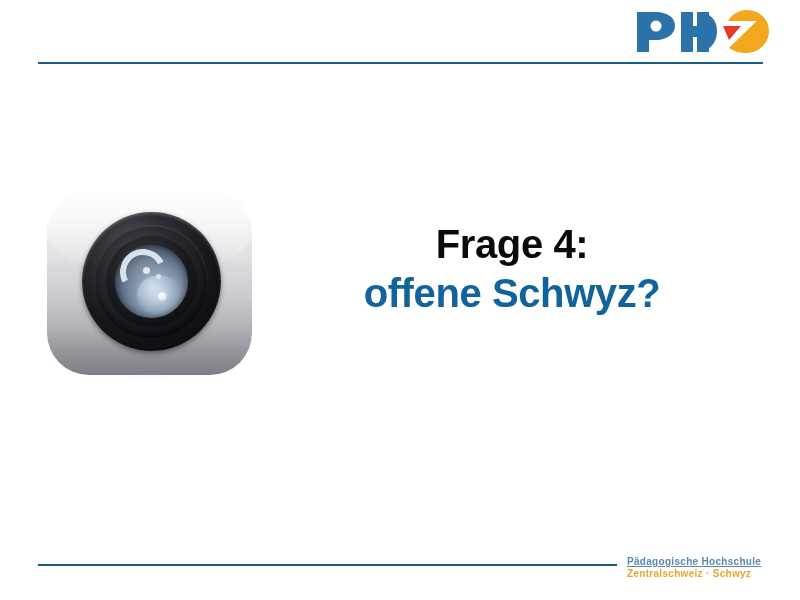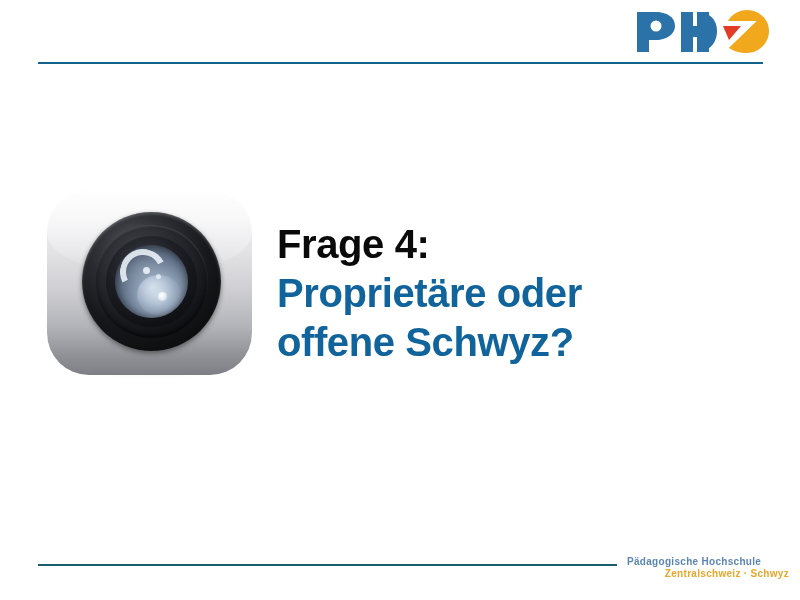--- a/index.html
+++ b/index.html
@@ -195,47 +195,48 @@
     top: 224px;
     width: 470px;
   }
   .title-line {
     font-size: 40px;
     font-weight: bold;
     line-height: 1.0;
     letter-spacing: -0.4px;
     margin: 0 0 9px 0;
     white-space: nowrap;
+    text-align: center;
   }
   .title-line.black { color: #0a0a0a; }
   .title-line.blue  { color: #10639b; }
 
   
   .footer {
     position: absolute;
     left: 627px;
     top: 556px;
     width: 170px;
     text-align: left;
     line-height: 1.15;
   }
   .footer-line1 {
     font-size: 10px;
     font-weight: bold;
     color: #5b86b4;
     letter-spacing: 0.3px;
     white-space: nowrap;
+    text-decoration: underline;
   }
   .footer-line2 {
     font-size: 10px;
     font-weight: bold;
     color: #e7a72a;
     letter-spacing: 0.3px;
     white-space: nowrap;
-    text-align: right;
     padding-right: 8px;
   }
 </style>
 </head>
 <body>
 
 <div class="slide">
 
   <div class="logo">
     <svg viewBox="0 0 140 50" width="140" height="50" aria-label="PHZ">
@@ -274,21 +275,20 @@
               <div class="glass-dot-c"></div>
             </div>
           </div>
         </div>
       </div>
     </div>
   </div>
 
   <div class="title-block">
     <div class="title-line black">Frage 4:</div>
-    <div class="title-line blue">Proprietäre oder</div>
     <div class="title-line blue">offene Schwyz?</div>
   </div>
 
   <div class="rule-bottom"></div>
 
   <div class="footer">
     <div class="footer-line1">Pädagogische Hochschule</div>
     <div class="footer-line2">Zentralschweiz · Schwyz</div>
   </div>
 

